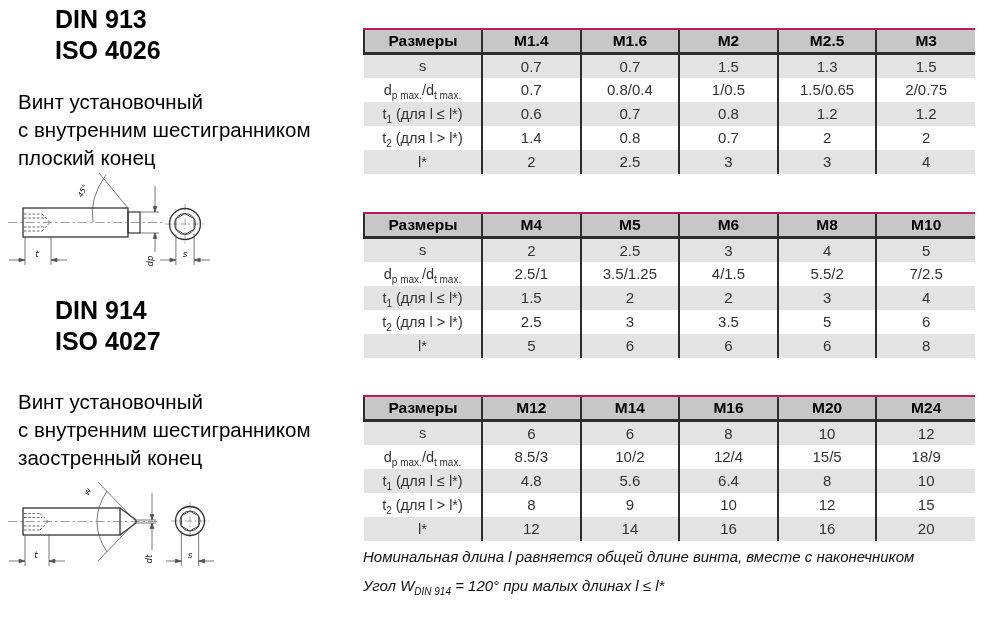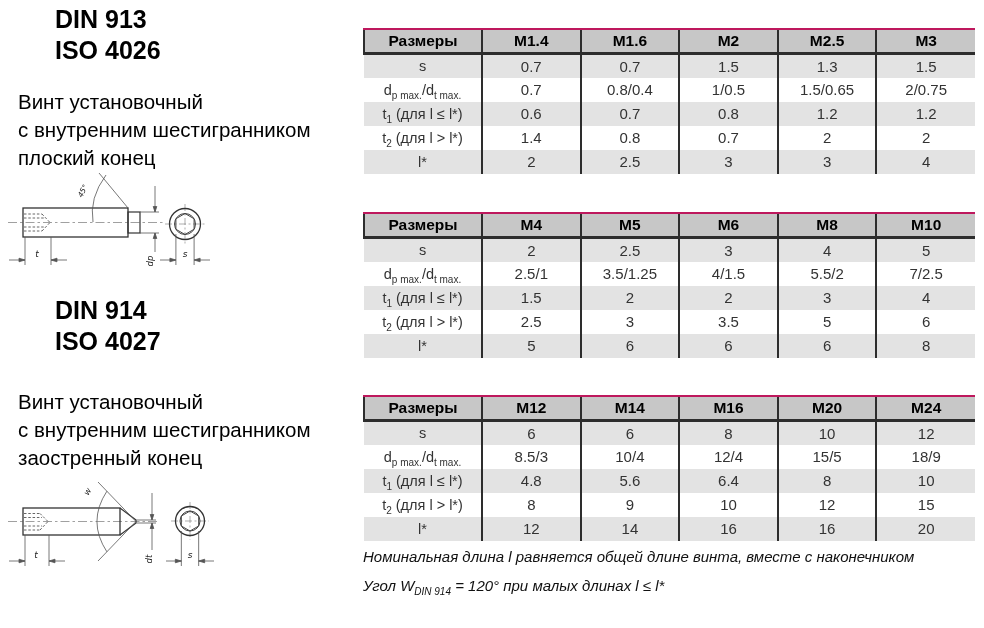--- a/index.html
+++ b/index.html
@@ -343,21 +343,21 @@
           <td><span>s</span></td>
           <td>6</td>
           <td>6</td>
           <td>8</td>
           <td>10</td>
           <td>12</td>
         </tr>
         <tr>
           <td><span>d</span><sub>p max.</sub><span>/d</span><sub>t max.</sub></td>
           <td>8.5/3</td>
-          <td>10/4</td>
+          <td>10/2</td>
           <td>12/4</td>
           <td>15/5</td>
           <td>18/9</td>
         </tr>
         <tr>
           <td><span>t</span><sub>1</sub><span> (для l ≤ l*)</span></td>
           <td>4.8</td>
           <td>5.6</td>
           <td>6.4</td>
           <td>8</td>

